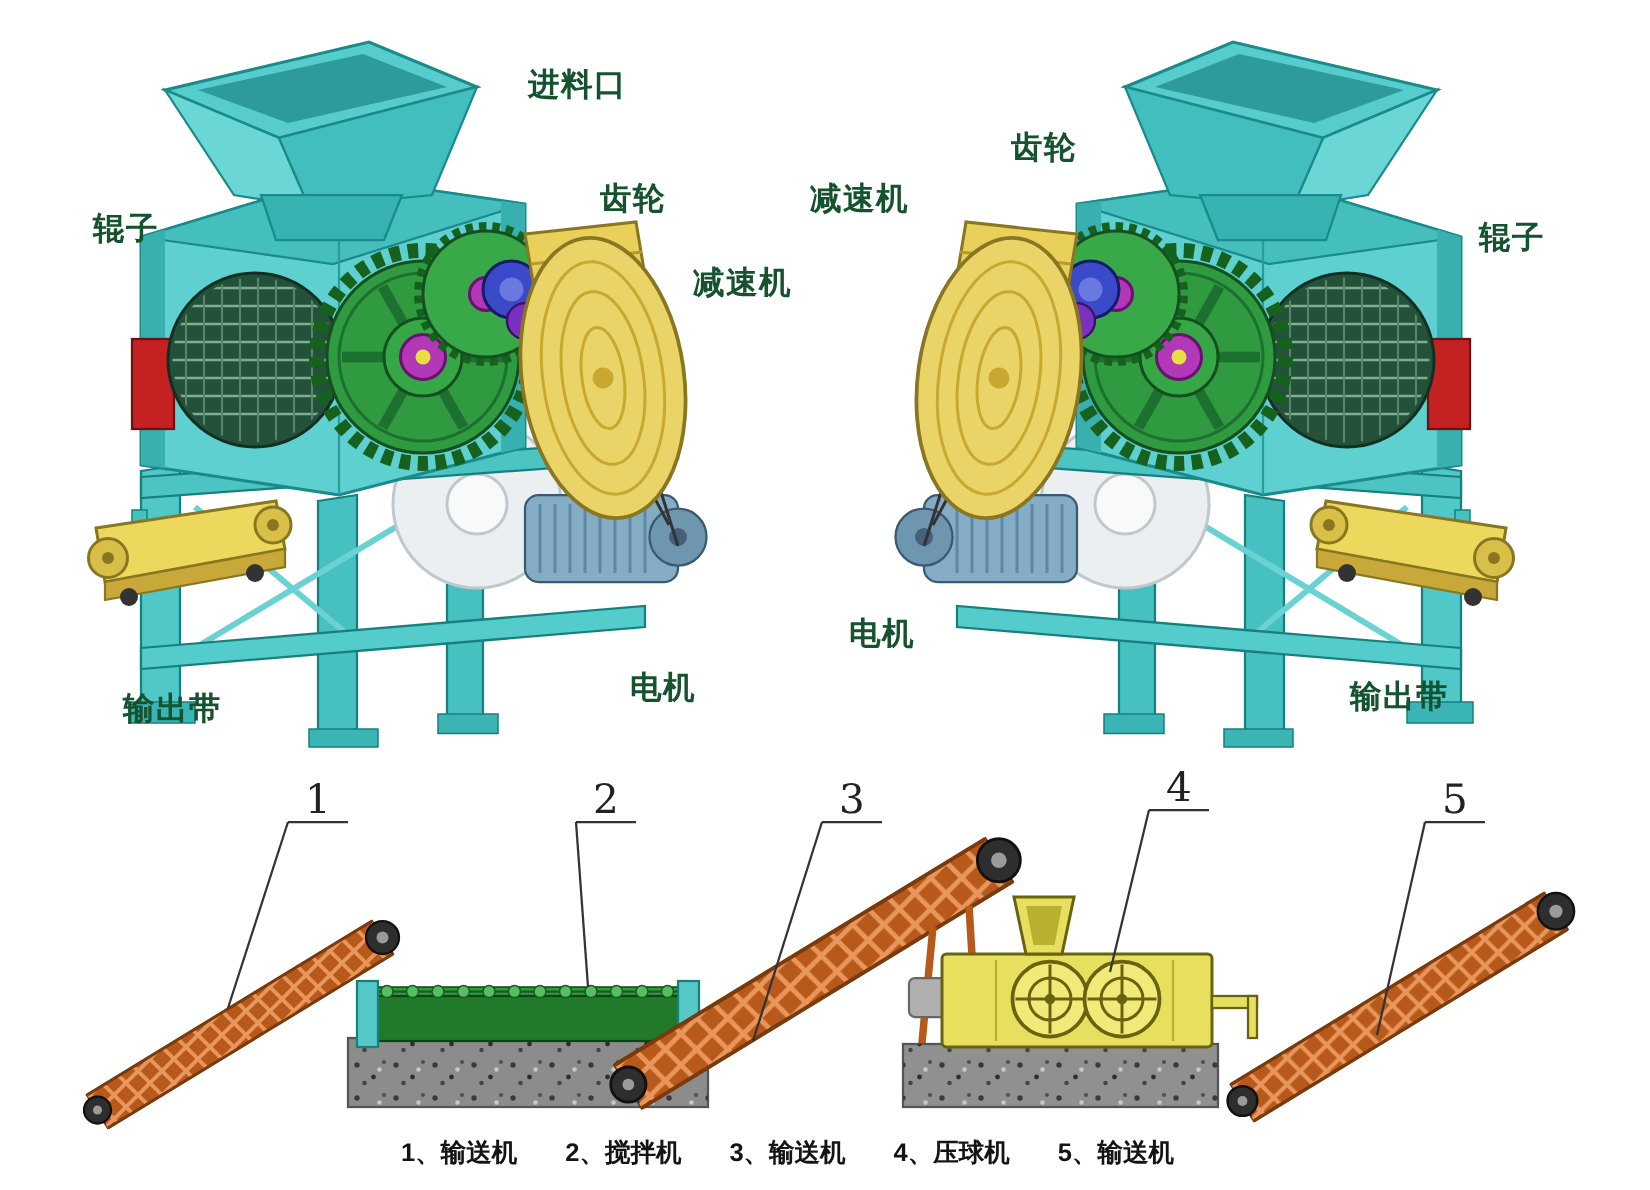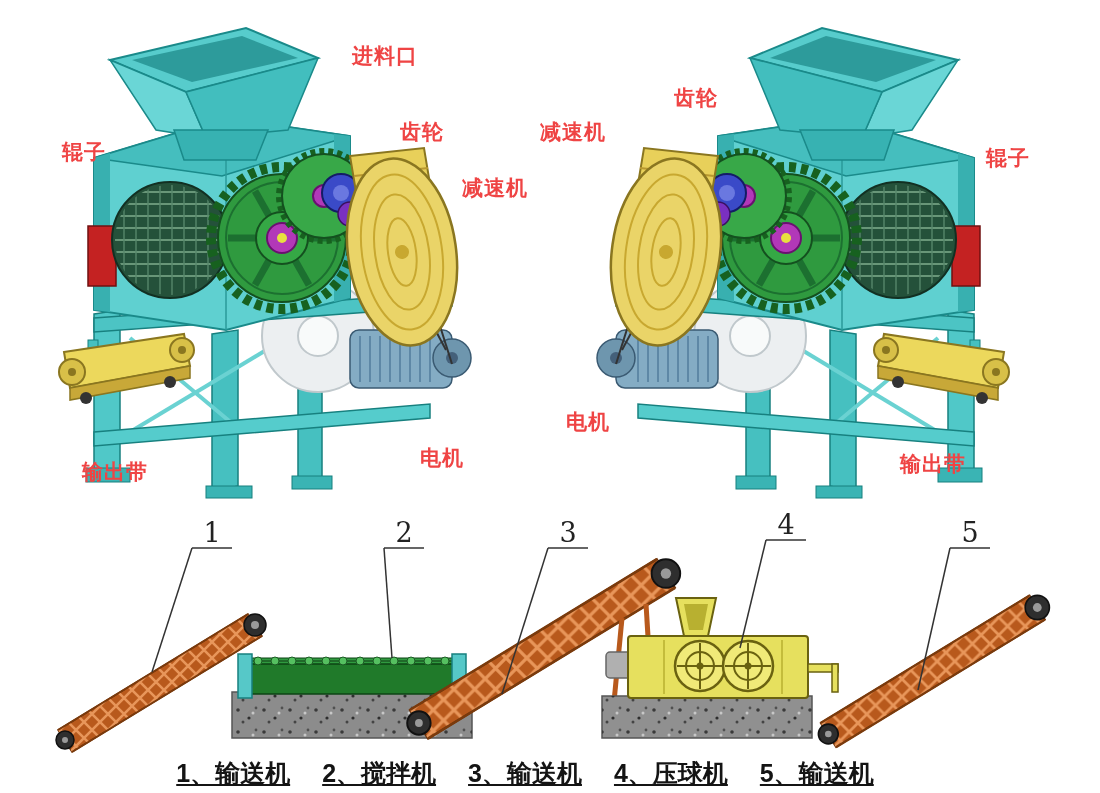--- a/index.html
+++ b/index.html
@@ -9,34 +9,33 @@
     height:793px;
     background:#ffffff;
     overflow:hidden;
     font-family:"Liberation Sans", sans-serif;
   }
   .canvas svg{position:absolute;left:0;top:0;}
   .lbl{
     position:absolute;
     font-size:21px;
     font-weight:600;
-    color:#ef4444;
+    color:#14532d;
     white-space:nowrap;
     letter-spacing:1px;
   }
   .legend{
     position:absolute;
     top:757px;
     left:0;
     width:1050px;
     text-align:center;
-    font-size:25px;
+    font-size:17px;
     font-weight:600;
     color:#141414;
-    text-decoration:underline;
   }
   .legend span{margin:0 16px;}
   .num{
     font-family:"DejaVu Serif", serif;
     font-size:27px;
     fill:#222222;
   }
 </style>
 </head>
 <body>

